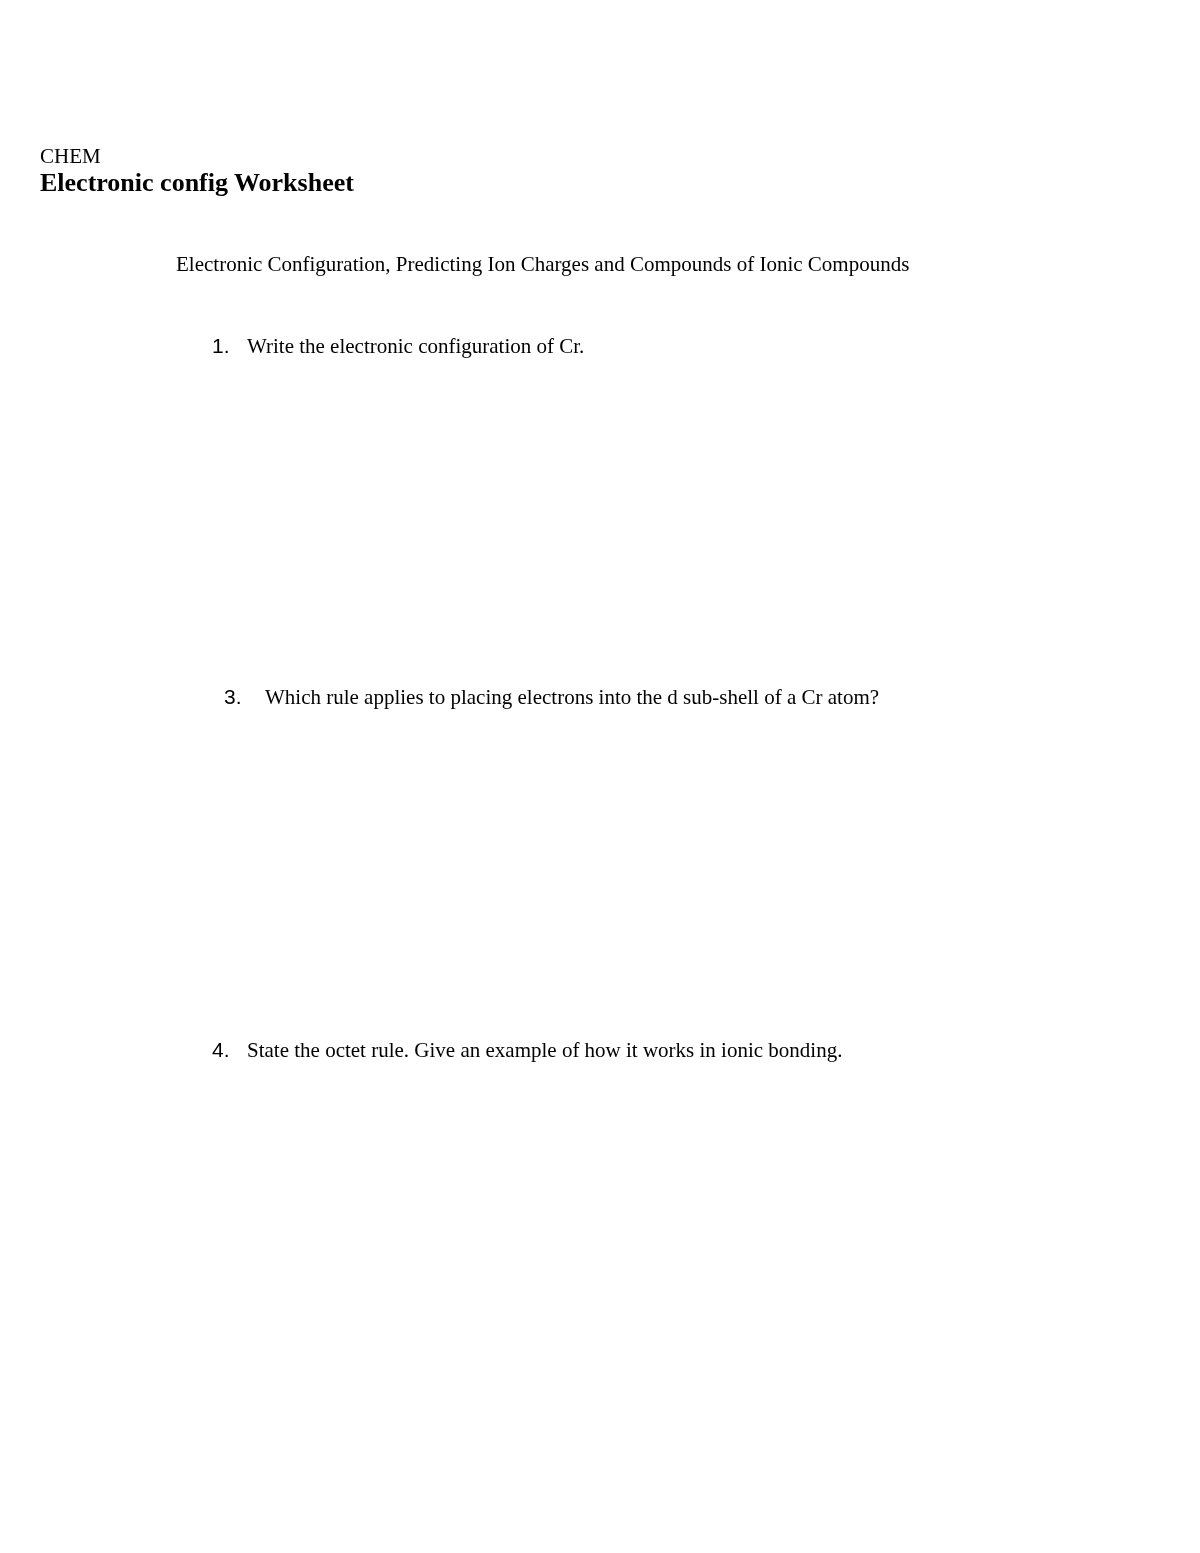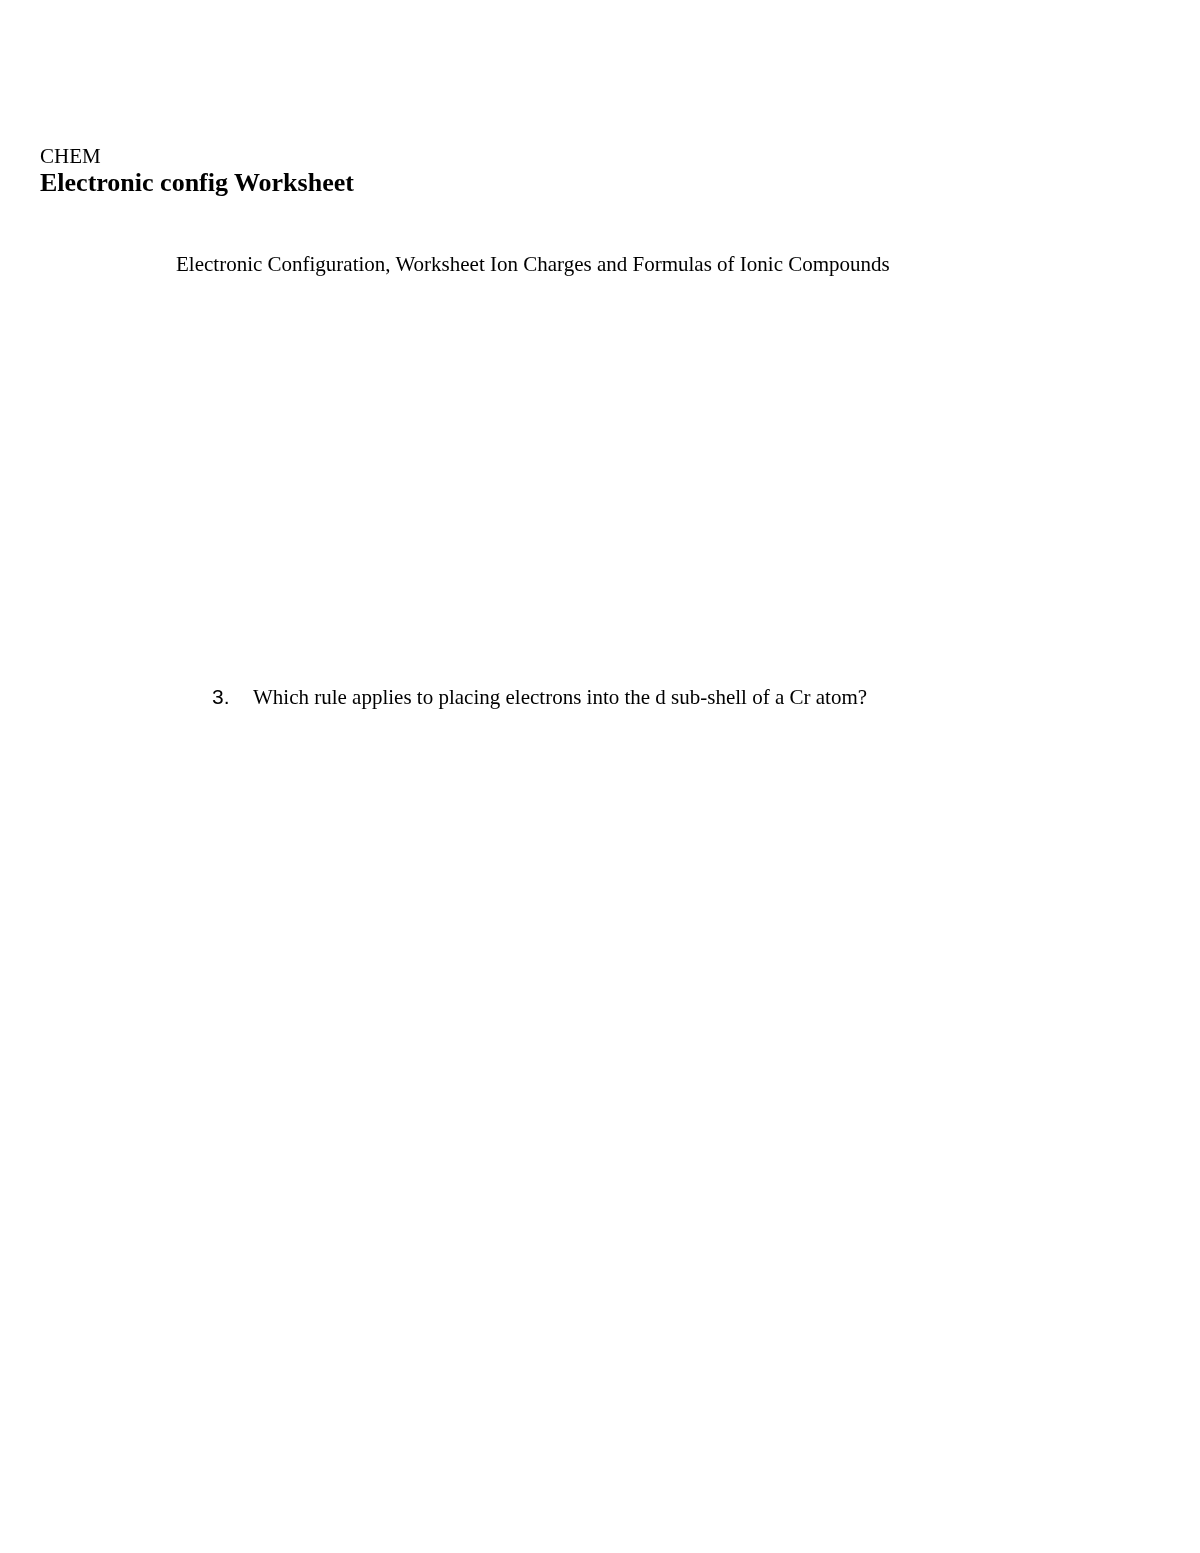--- a/index.html
+++ b/index.html
@@ -55,32 +55,38 @@
       white-space: nowrap;
     }
     .question .num {
       display: inline-block;
       width: 35px;
       font-family: "Liberation Sans", "DejaVu Sans", sans-serif;
       font-size: 21px;
     }
     .q1 { top: 333px; }
     .q2 { top: 495px; }
-    .q3 { top: 684px; }
+    .q3 { top: 684px; margin-left: 12px; }
     .q4 { top: 1037px; }
     .q3 .num { width: 41px; }
   </style>
 </head>
 <body>
 
 <div class="page">
   <div class="header-line course-title">CHEM</div>
   <div class="header-line worksheet-title">Electronic config Worksheet</div>
 
-  <div class="subtitle">Electronic Configuration, Worksheet Ion Charges and Formulas of Ionic Compounds</div>
+  <div class="subtitle">Electronic Configuration, Predicting Ion Charges and Compounds of Ionic Compounds</div>
 
+  <div class="question q1">
+    <span class="num">1.</span><span>Write the electronic configuration of Cr.</span>
+  </div>
 
 
   <div class="question q3">
     <span class="num">3.</span><span>Which rule applies to placing electrons into the d sub-shell of a Cr atom?</span>
   </div>
 
+  <div class="question q4">
+    <span class="num">4.</span><span>State the octet rule. Give an example of how it works in ionic bonding.</span>
+  </div>
 </div>
 
 </body></html>

